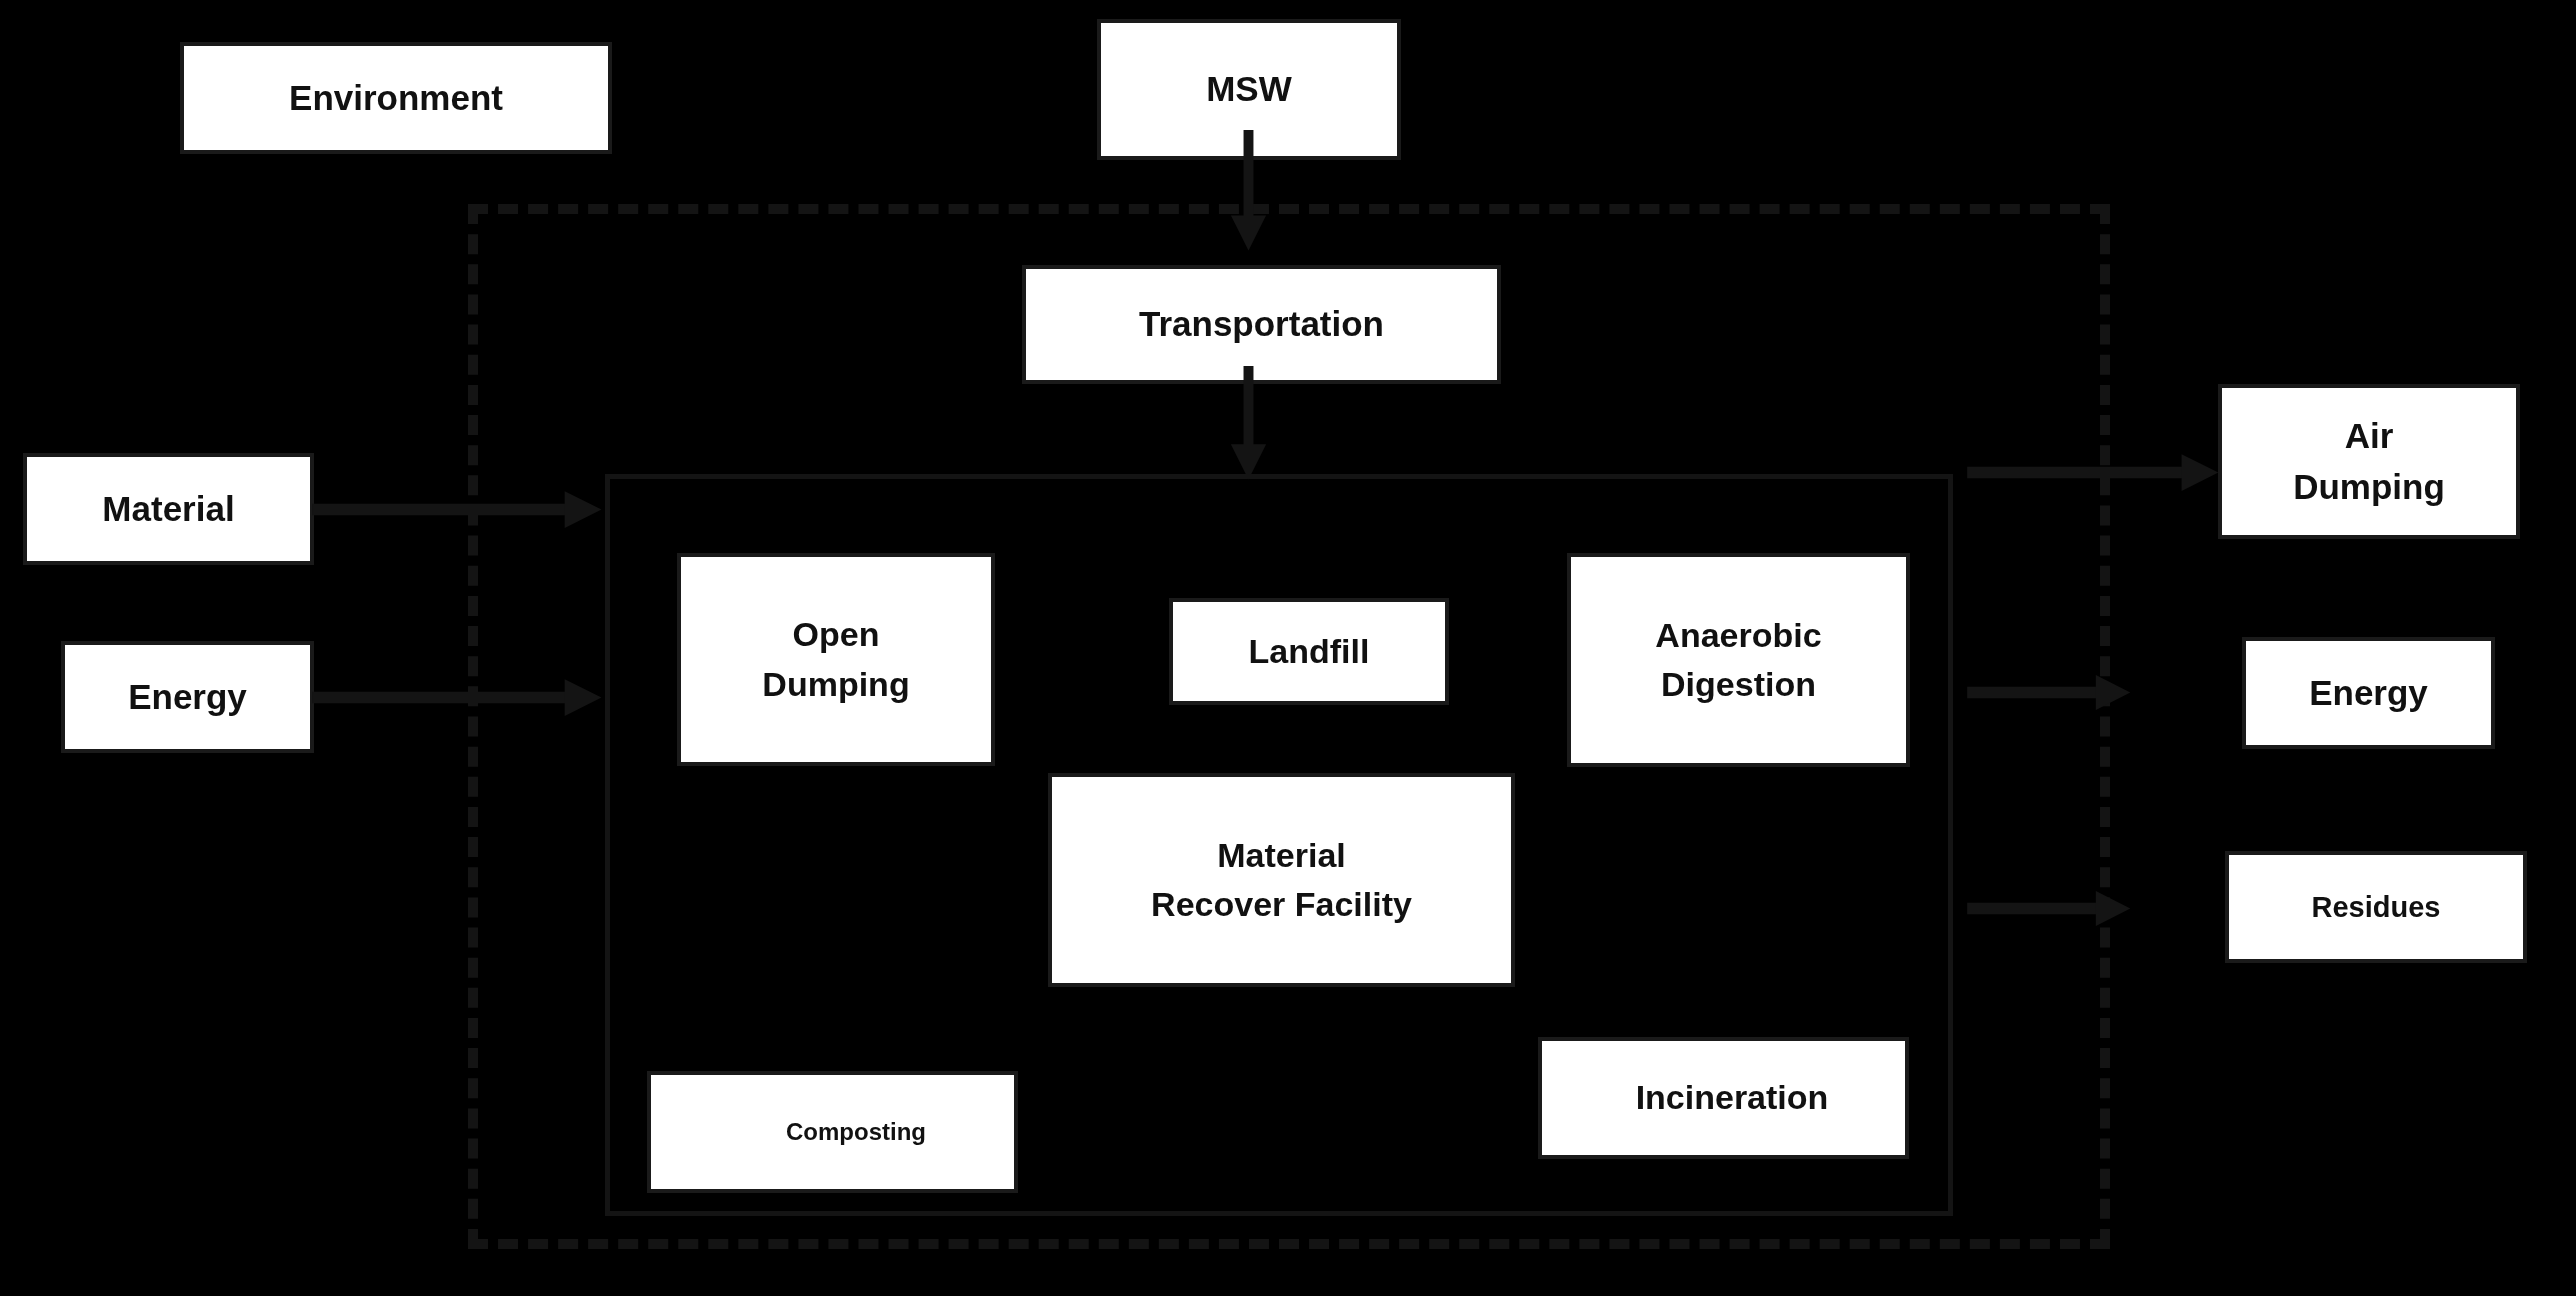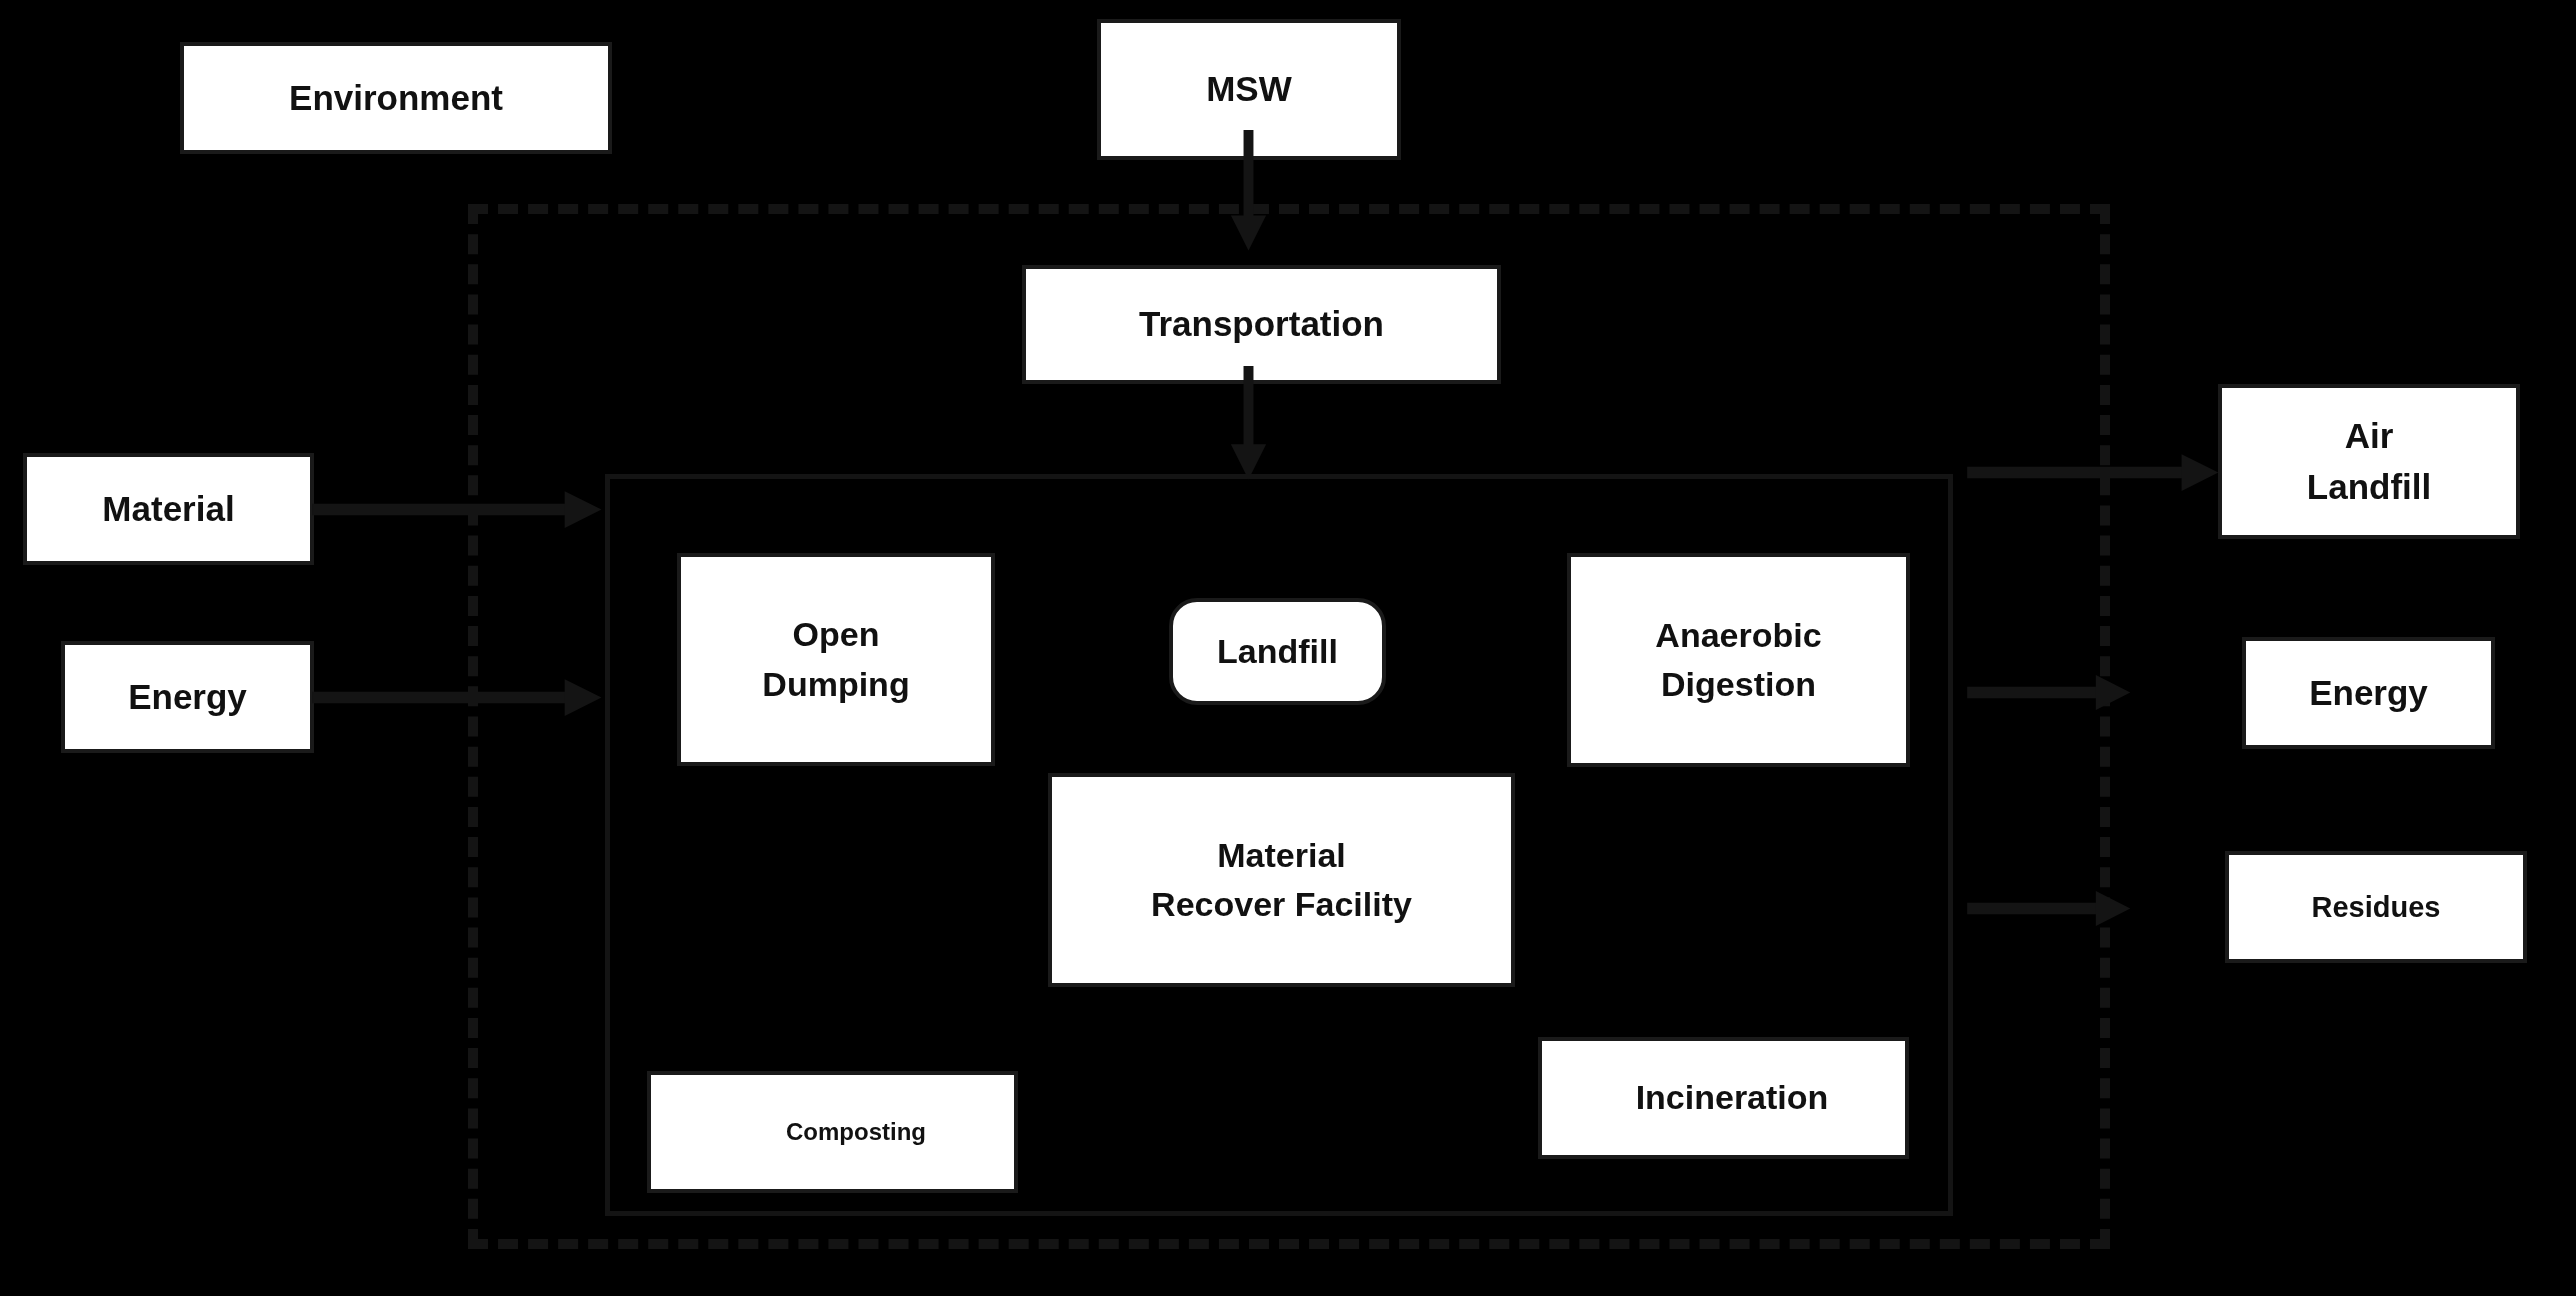--- a/index.html
+++ b/index.html
@@ -111,21 +111,21 @@
       <line x1="0" y1="32" x2="340" y2="32" stroke="#141414" stroke-width="15"></line>
       <polygon points="378,32 330,8 330,56" fill="#141414"></polygon>
     </svg>
   </div>
 
   <div class="node" style="left:677px; top:553px; width:318px; height:213px; font-size:34px;">
     <span class="lbl">Open
 Dumping</span>
   </div>
 
-  <div class="node" style="left:1169px; top:598px; width:217px; height:107px; font-size:34px;border-radius:28px;">
+  <div class="node" style="left:1169px; top:598px; width:280px; height:107px; font-size:34px;">
     <span class="lbl">Landfill</span>
   </div>
 
   <div class="node" style="left:1567px; top:553px; width:343px; height:214px; font-size:34px;">
     <span class="lbl">Anaerobic
 Digestion</span>
   </div>
 
   <div class="node" style="left:1048px; top:773px; width:467px; height:214px; font-size:34px;">
     <span class="lbl">Material
@@ -156,21 +156,21 @@
 
   <div class="arrow" style="left:1967px; top:884px; width:165px; height:49px;">
     <svg width="165" height="49" viewBox="0 0 215 64">
       <line x1="0" y1="32" x2="178" y2="32" stroke="#141414" stroke-width="15"></line>
       <polygon points="213,32 168,9 168,55" fill="#141414"></polygon>
     </svg>
   </div>
 
   <div class="node" style="left:2218px; top:384px; width:302px; height:155px; font-size:35px;">
     <span class="lbl">Air
-Landfill</span>
+Dumping</span>
   </div>
 
   <div class="node" style="left:2242px; top:637px; width:253px; height:112px; font-size:35px;">
     <span class="lbl">Energy</span>
   </div>
 
   <div class="node" style="left:2225px; top:851px; width:302px; height:112px; font-size:29px;">
     <span class="lbl">Residues</span>
   </div>
 

